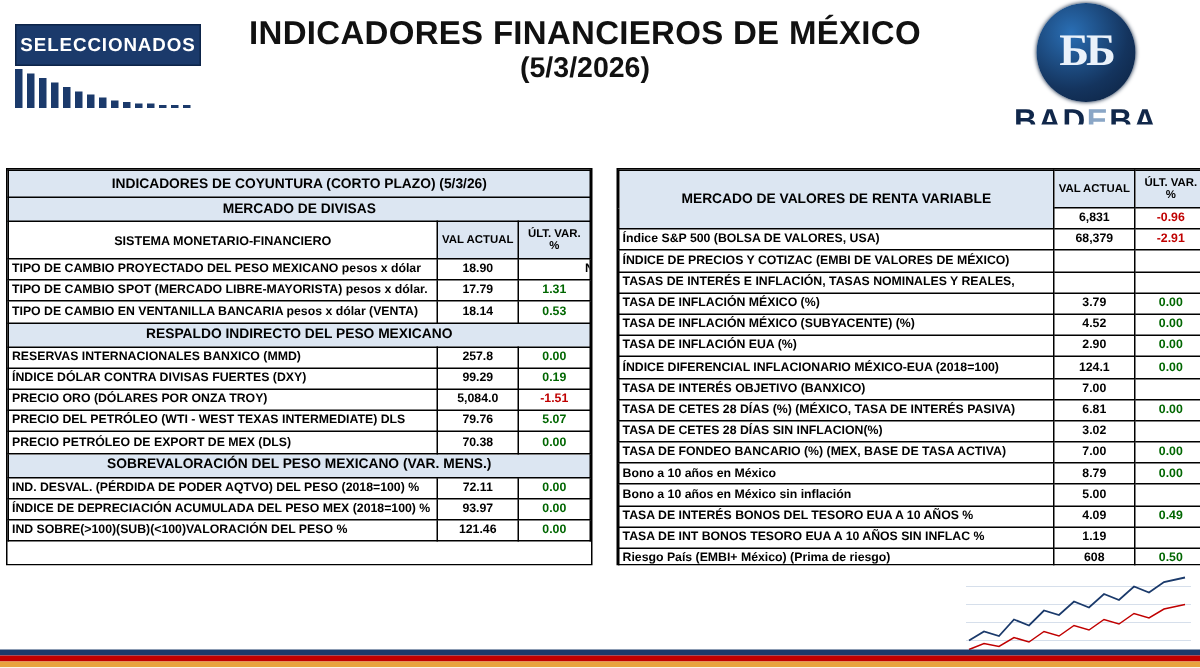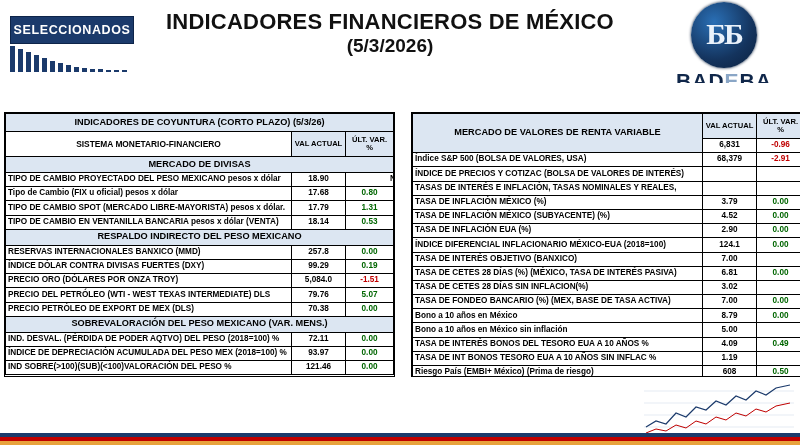--- a/index.html
+++ b/index.html
@@ -266,37 +266,32 @@
       <colgroup>
           <col class="c-lbl">
           <col class="c-val">
           <col class="c-var">
         </colgroup>
       <tbody>
         <tr>
           <td class="hdr-band tall" colspan="3">INDICADORES DE COYUNTURA (CORTO PLAZO) (5/3/26)</td>
         </tr>
         <tr>
+          <td class="hdr-band" colspan="3">MERCADO DE DIVISAS</td>
+        </tr>
+
+        <tr>
           <td class="sub-band" rowspan="1">SISTEMA MONETARIO-FINANCIERO</td>
           <td class="colhdr" rowspan="1">VAL ACTUAL</td>
           <td class="colhdr" rowspan="1">ÚLT. VAR. %</td>
         </tr>
-
-        <tr>
-          <td class="hdr-band" colspan="3">MERCADO DE DIVISAS</td>
-        </tr>
         <tr>
           <td class="lbl">TIPO DE CAMBIO PROYECTADO DEL PESO MEXICANO pesos x dólar</td>
           <td class="num">18.90</td>
           <td class="num na">NA</td>
-        </tr>
-        <tr>
-          <td class="lbl">Tipo de Cambio (FIX u oficial) pesos x dólar</td>
-          <td class="num">17.68</td>
-          <td class="num pos">0.80</td>
         </tr>
         <tr>
           <td class="lbl">TIPO DE CAMBIO SPOT (MERCADO LIBRE-MAYORISTA) pesos x dólar.</td>
           <td class="num">17.79</td>
           <td class="num pos">1.31</td>
         </tr>
         <tr>
           <td class="lbl">TIPO DE CAMBIO EN VENTANILLA BANCARIA pesos x dólar (VENTA)</td>
           <td class="num">18.14</td>
           <td class="num pos">0.53</td>
@@ -369,21 +364,21 @@
         <tr>
           <td class="num">6,831</td>
           <td class="num neg">-0.96</td>
         </tr>
         <tr>
           <td class="lbl">Índice S&amp;P 500 (BOLSA DE VALORES, USA)</td>
           <td class="num">68,379</td>
           <td class="num neg">-2.91</td>
         </tr>
         <tr>
-          <td class="lbl">ÍNDICE DE PRECIOS Y COTIZAC (BOLSA DE VALORES DE INTERÉS)</td>
+          <td class="lbl">ÍNDICE DE PRECIOS Y COTIZAC (EMBI DE VALORES DE MÉXICO)</td>
           <td class="num"></td>
           <td class="num"></td>
         </tr>
         <tr>
           <td class="lbl">TASAS DE INTERÉS E INFLACIÓN, TASAS NOMINALES Y REALES,</td>
           <td class="num"></td>
           <td class="num"></td>
         </tr>
 
         <tr>

